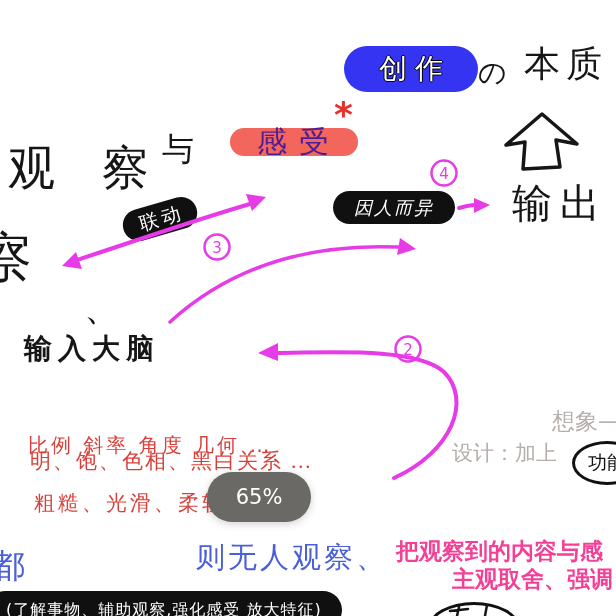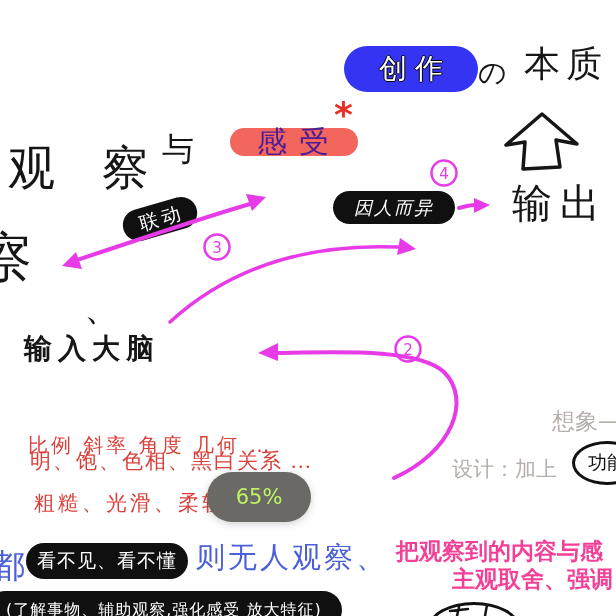--- a/index.html
+++ b/index.html
@@ -33,21 +33,21 @@
   .varies-pill{
     left:333px;top:191px;width:122px;height:33px;border-radius:17px;
     font-size:18px;letter-spacing:2px;font-style:italic;
   }
   .cant-pill{
     left:26px;top:543px;width:162px;height:36px;border-radius:18px;
     font-size:19px;letter-spacing:1px;
   }
   .toast{
     position:absolute;left:207px;top:472px;width:104px;height:50px;border-radius:26px;
-    background:#6b6965;color:#bef264;display:flex;align-items:center;justify-content:center;
+    background:#6b6965;color:#ffffff;display:flex;align-items:center;justify-content:center;
     font-size:21px;box-shadow:0 2px 8px rgba(0,0,0,0.18);
   }
   .func-ellipse{
     position:absolute;left:572px;top:441px;width:64px;height:38px;
     border:3px solid #111;border-radius:50%;display:flex;align-items:center;
     justify-content:center;font-size:19px;color:#111;background:#fff;
   }
   .partial-ellipse{
     position:absolute;left:428px;top:602px;width:86px;height:46px;
     border:3px solid #111;border-radius:50%;background:transparent;
@@ -91,32 +91,29 @@
 
   <span class="abs red-ink" style="left:28px;top:404px;font-size:20px;letter-spacing:3px;margin-top:28px;">比例  斜率  角度  几何 …</span>
   <span class="abs red-ink" style="left:30px;top:447px;font-size:21px;letter-spacing:2px;font-family:Liberation Serif, serif;">明、饱、色相、黑白关系 …</span>
   <span class="abs red-ink" style="left:34px;top:489px;font-size:21px;letter-spacing:3px;">粗糙、光滑、柔软</span>
 
   <div class="toast">
     <span>65%</span>
   </div>
 
   <span class="abs gray-ink" style="left:552px;top:406px;font-size:23px;">想象—</span>
-  <span class="abs gray-ink" style="left:452px;top:439px;font-size:21px;margin-top:16px;">设计：加上</span>
+  <span class="abs gray-ink" style="left:452px;top:439px;font-size:21px;">设计：加上</span>
   <div class="func-ellipse">
     <span>功能</span>
   </div>
 
   <span class="abs pink-ink" style="left:396px;top:536px;font-size:23px;">把观察到的内容与感</span>
   <span class="abs pink-ink" style="left:452px;top:564px;font-size:23px;">主观取舍、强调</span>
 
   <span class="abs blue-ink" style="left:-8px;top:544px;font-size:33px;">都</span>
-  <div class="pill cant-pill">
-    <span>看不见、看不懂</span>
-  </div>
   <span class="abs blue-ink" style="left:196px;top:538px;font-size:29px;letter-spacing:3px;">则无人观察、</span>
 
   <div class="bottom-bar">
     <span>(了解事物、辅助观察,强化感受 放大特征)</span>
   </div>
 
   <div class="partial-ellipse"></div>
 
   <svg class="overlay" width="616" height="616" viewBox="0 0 616 616">
 

